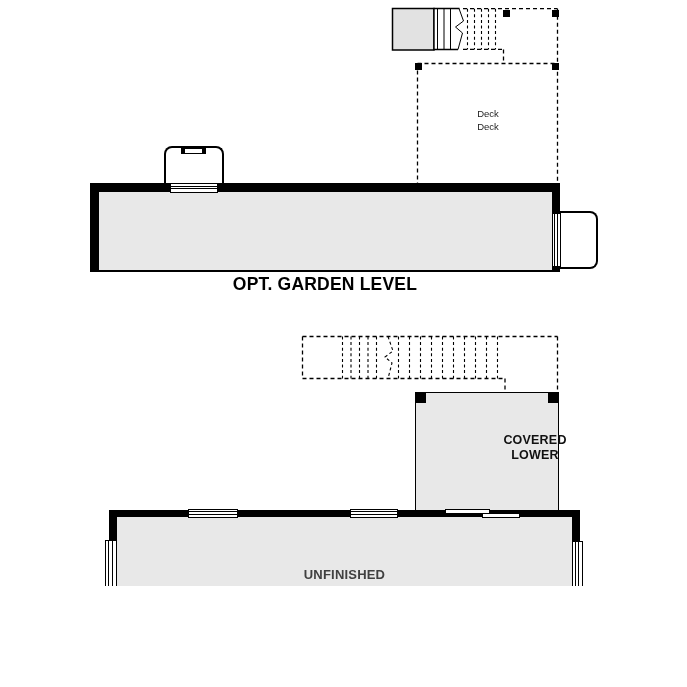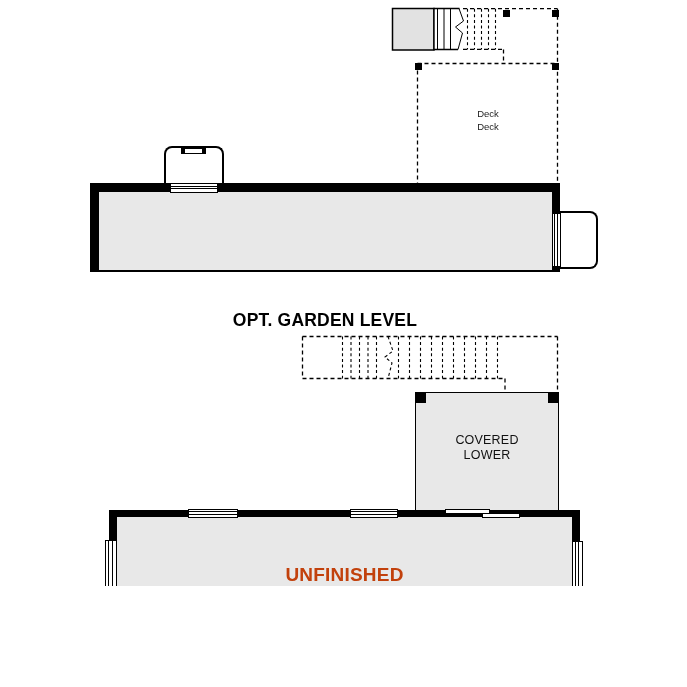--- a/index.html
+++ b/index.html
@@ -29,24 +29,24 @@
   .well-top   { position:absolute; background:#fff; border:2px solid #000; border-bottom:none;
                 border-radius:8px 8px 0 0; }
   .well-right { position:absolute; background:#fff; border:2px solid #000; border-left:none;
                 border-radius:0 8px 8px 0; }
   .ladder { position:absolute; background:#fff; border:1px solid #000;
             border-left-width:4px; border-right-width:4px; }
   .patio  { position:absolute; background:#e8e8e8; border:1.5px solid #000; border-bottom:none; }
   .txt    { position:absolute; text-align:center; color:#1c1c1c; }
   .txt-deck   { font-size:9.5px; line-height:12.5px; }
   .txt-stairs { font-size:9px;  line-height:11px; }
-  .txt-patio  { font-weight:normal; color:#111; font-size:12.5px; line-height:15px; letter-spacing:.2px; }
-  .txt-room   { font-weight:bold; color:#c2410c; font-size:19px; line-height:21px; letter-spacing:.2px; }
+  .txt-patio  { font-weight:bold; color:#111; font-size:12.5px; line-height:15px; letter-spacing:.2px;margin-left:48px; }
+  .txt-room   { font-weight:bold; color:#404040; font-size:13px; line-height:21px; letter-spacing:.2px; }
   .title      { position:absolute; text-align:center; font-weight:bold; color:#000;
-                font-size:17.5px; line-height:19px; letter-spacing:.2px;margin-top:36px; }
+                font-size:17.5px; line-height:19px; letter-spacing:.2px; }
 </style>
 </head>
 <body>
 
 <div class="canvas">
 
   <div class="wall" style="left:90px;top:183px;width:470px;height:9px;"></div>
   <div class="wall" style="left:90px;top:183px;width:9px;height:89px;"></div>
   <div class="wall" style="left:552px;top:183px;width:8px;height:89px;"></div>
   <div class="fill" style="left:99px;top:192px;width:453px;height:78px;"></div>

